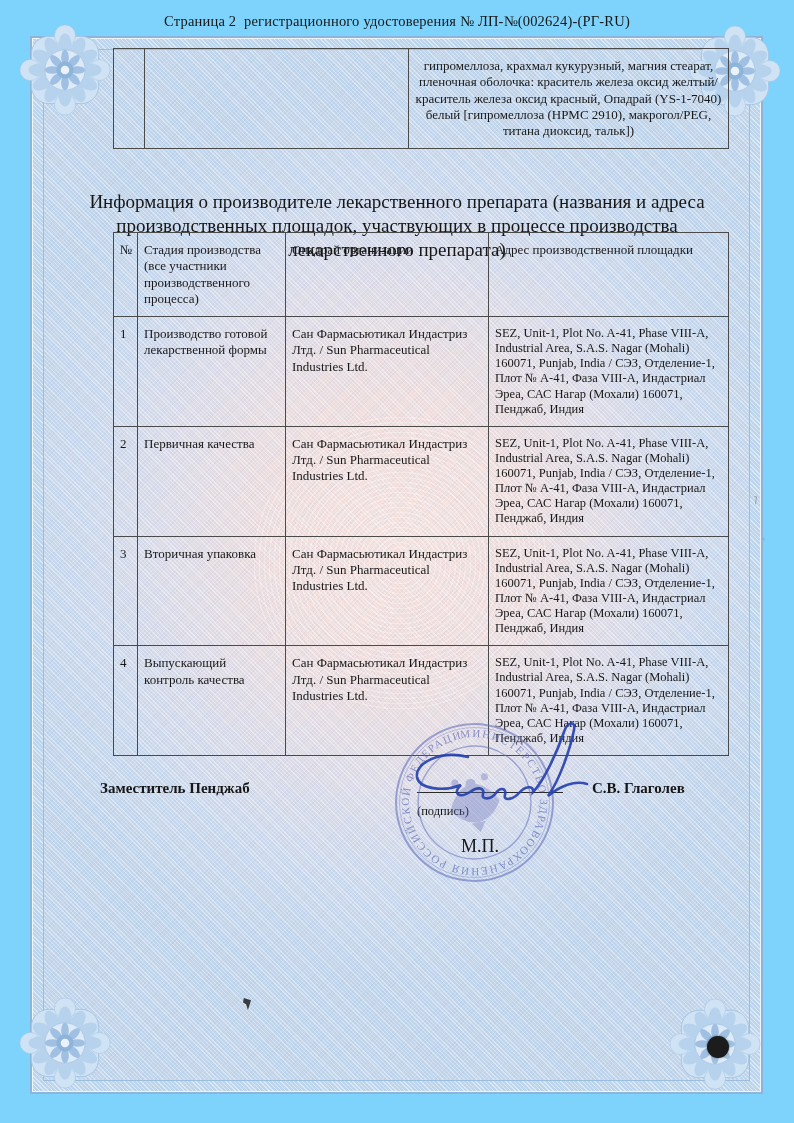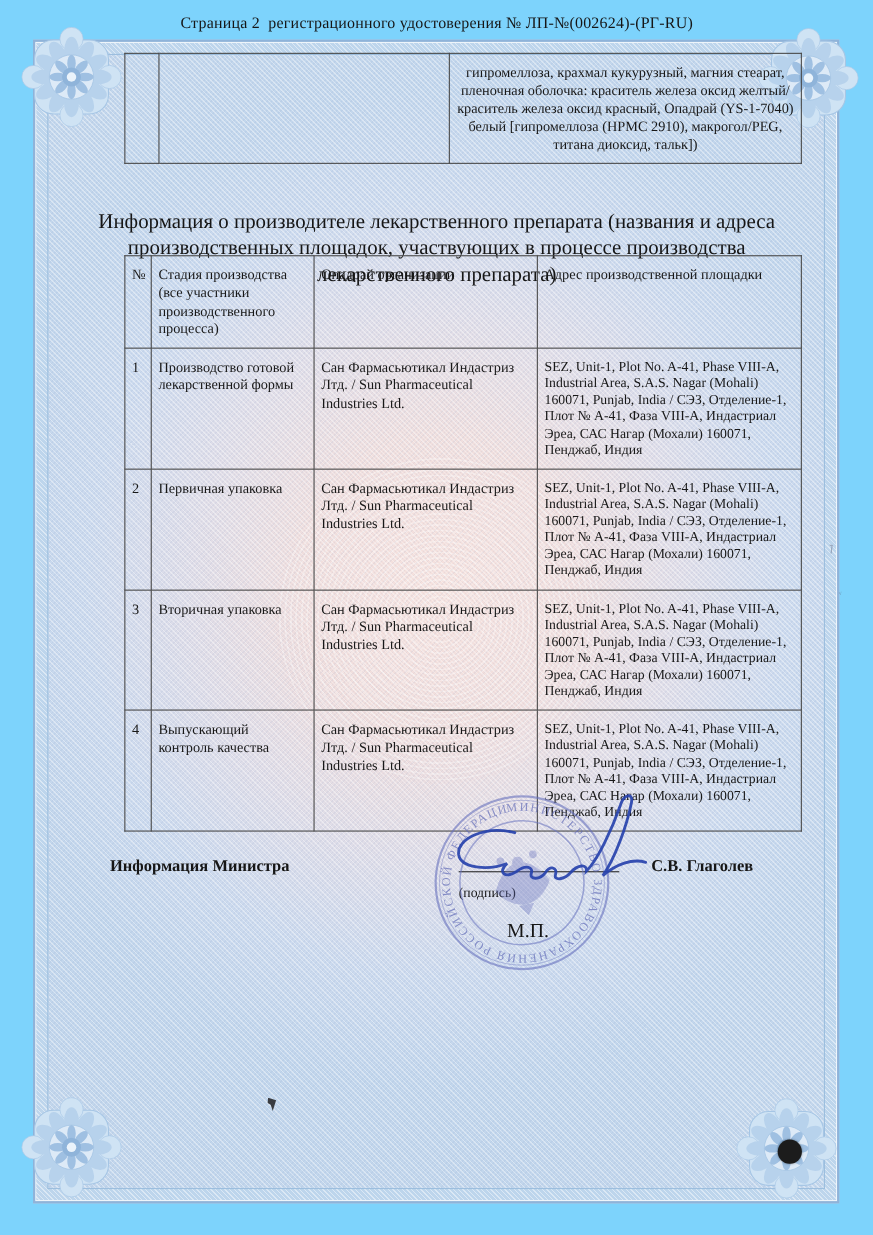--- a/index.html
+++ b/index.html
@@ -183,40 +183,40 @@
       <th class="b">Адрес производственной площадки</th>
     </tr>
     <tr style="height:103px">
       <td>1</td>
       <td>Производство готовой лекарственной формы</td>
       <td>Сан Фармасьютикал Индастриз Лтд. / Sun Pharmaceutical Industries Ltd.</td>
       <td class="addr">SEZ, Unit-1, Plot No. A-41, Phase VIII-A, Industrial Area, S.A.S. Nagar (Mohali) 160071, Punjab, India / СЭЗ, Отделение-1, Плот № А-41, Фаза VIII-A, Индастриал Эреа, САС Нагар (Мохали) 160071, Пенджаб, Индия</td>
     </tr>
     <tr style="height:103px">
       <td>2</td>
-      <td>Первичная упаковка</td>
+      <td>Первичная качества</td>
       <td>Сан Фармасьютикал Индастриз Лтд. / Sun Pharmaceutical Industries Ltd.</td>
       <td class="addr">SEZ, Unit-1, Plot No. A-41, Phase VIII-A, Industrial Area, S.A.S. Nagar (Mohali) 160071, Punjab, India / СЭЗ, Отделение-1, Плот № А-41, Фаза VIII-A, Индастриал Эреа, САС Нагар (Мохали) 160071, Пенджаб, Индия</td>
     </tr>
     <tr style="height:103px">
       <td>3</td>
       <td>Вторичная упаковка</td>
       <td>Сан Фармасьютикал Индастриз Лтд. / Sun Pharmaceutical Industries Ltd.</td>
       <td class="addr">SEZ, Unit-1, Plot No. A-41, Phase VIII-A, Industrial Area, S.A.S. Nagar (Mohali) 160071, Punjab, India / СЭЗ, Отделение-1, Плот № А-41, Фаза VIII-A, Индастриал Эреа, САС Нагар (Мохали) 160071, Пенджаб, Индия</td>
     </tr>
     <tr style="height:103px">
       <td>4</td>
       <td>Выпускающий контроль качества</td>
       <td>Сан Фармасьютикал Индастриз Лтд. / Sun Pharmaceutical Industries Ltd.</td>
       <td class="addr">SEZ, Unit-1, Plot No. A-41, Phase VIII-A, Industrial Area, S.A.S. Nagar (Mohali) 160071, Punjab, India / СЭЗ, Отделение-1, Плот № А-41, Фаза VIII-A, Индастриал Эреа, САС Нагар (Мохали) 160071, Пенджаб, Индия</td>
     </tr>
   </tbody>
     </table>
 
-  <div class="official-title">Информация Министра</div>
+  <div class="official-title">Заместитель Пенджаб</div>
   <div class="signer-name">С.В. Глаголев</div>
   <div class="sig-line"></div>
   <div class="sig-caption">(подпись)</div>
   <div class="mp-label">М.П.</div>
 
   <svg class="stamp" viewBox="0 0 170 170">
     <circle cx="85" cy="85" r="78" fill="none" stroke="#6670bd" stroke-width="2" opacity="0.7"></circle>
     <circle cx="85" cy="85" r="74.5" fill="none" stroke="#6670bd" stroke-width="0.8" opacity="0.5"></circle>
     <circle cx="85" cy="85" r="56" fill="none" stroke="#6670bd" stroke-width="1.4" opacity="0.65"></circle>
     <path id="stamp-arc" d="M 85 20 A 65 65 0 1 1 84.99 20" fill="none"></path>

